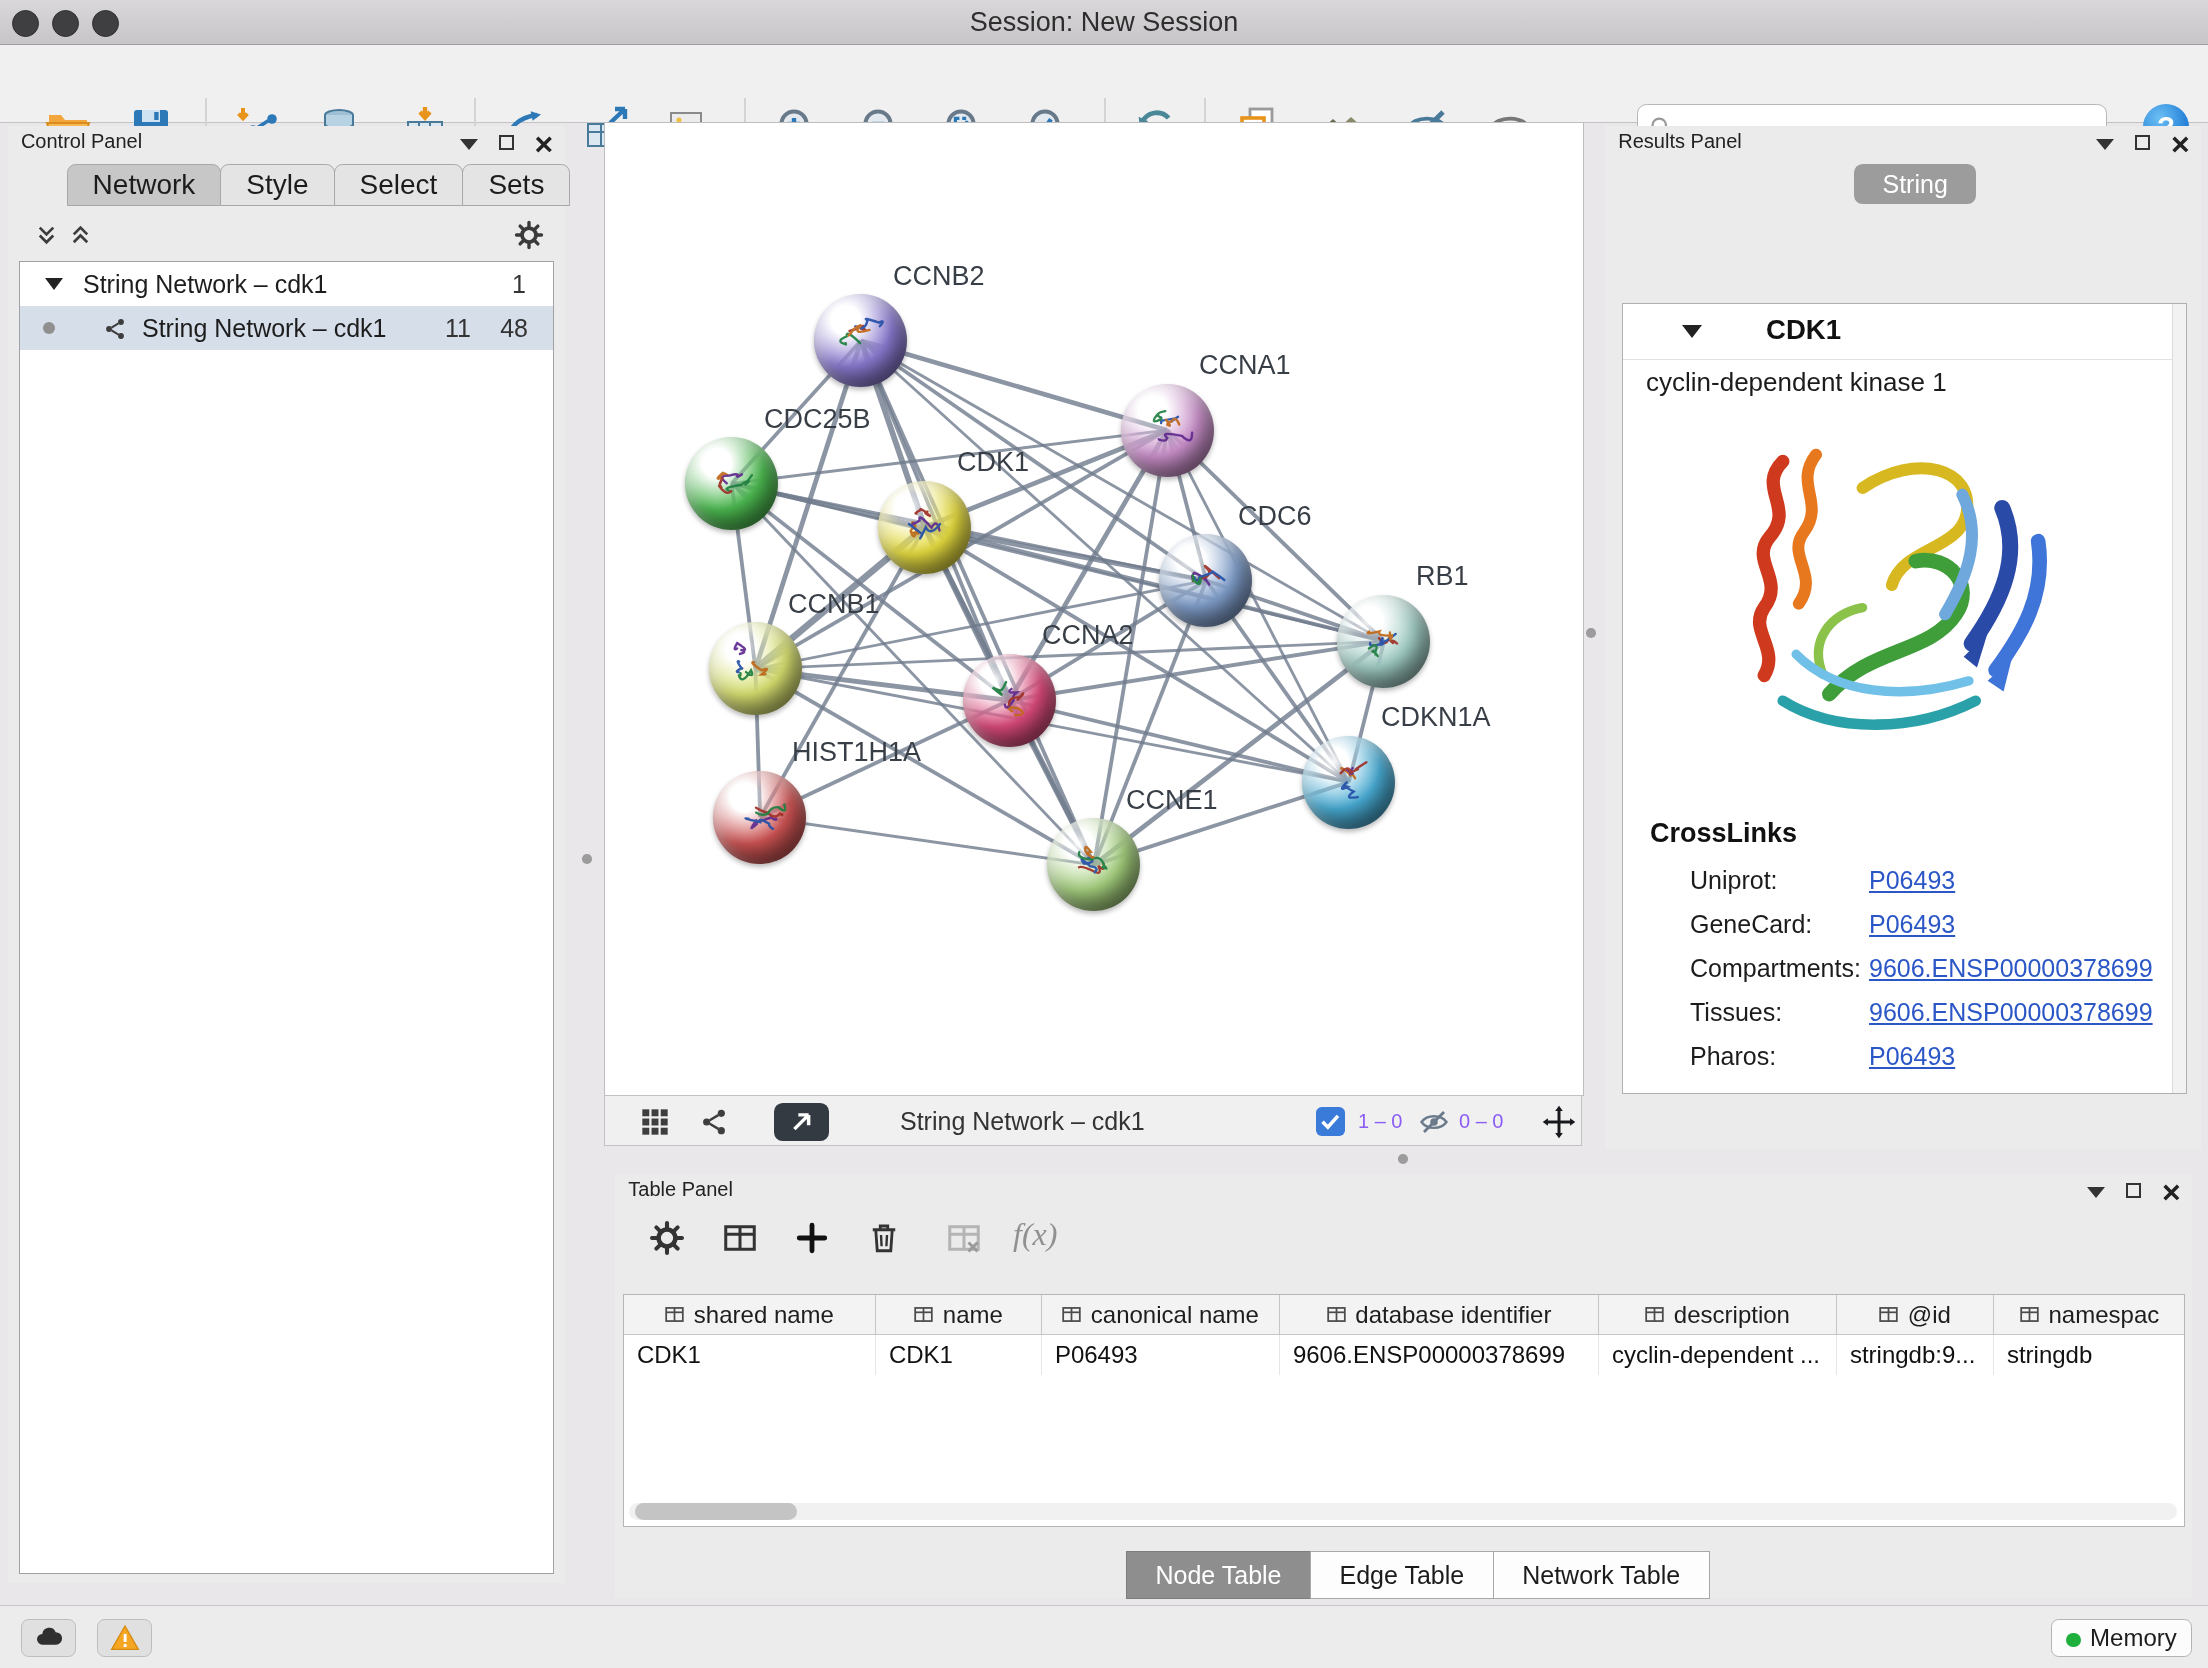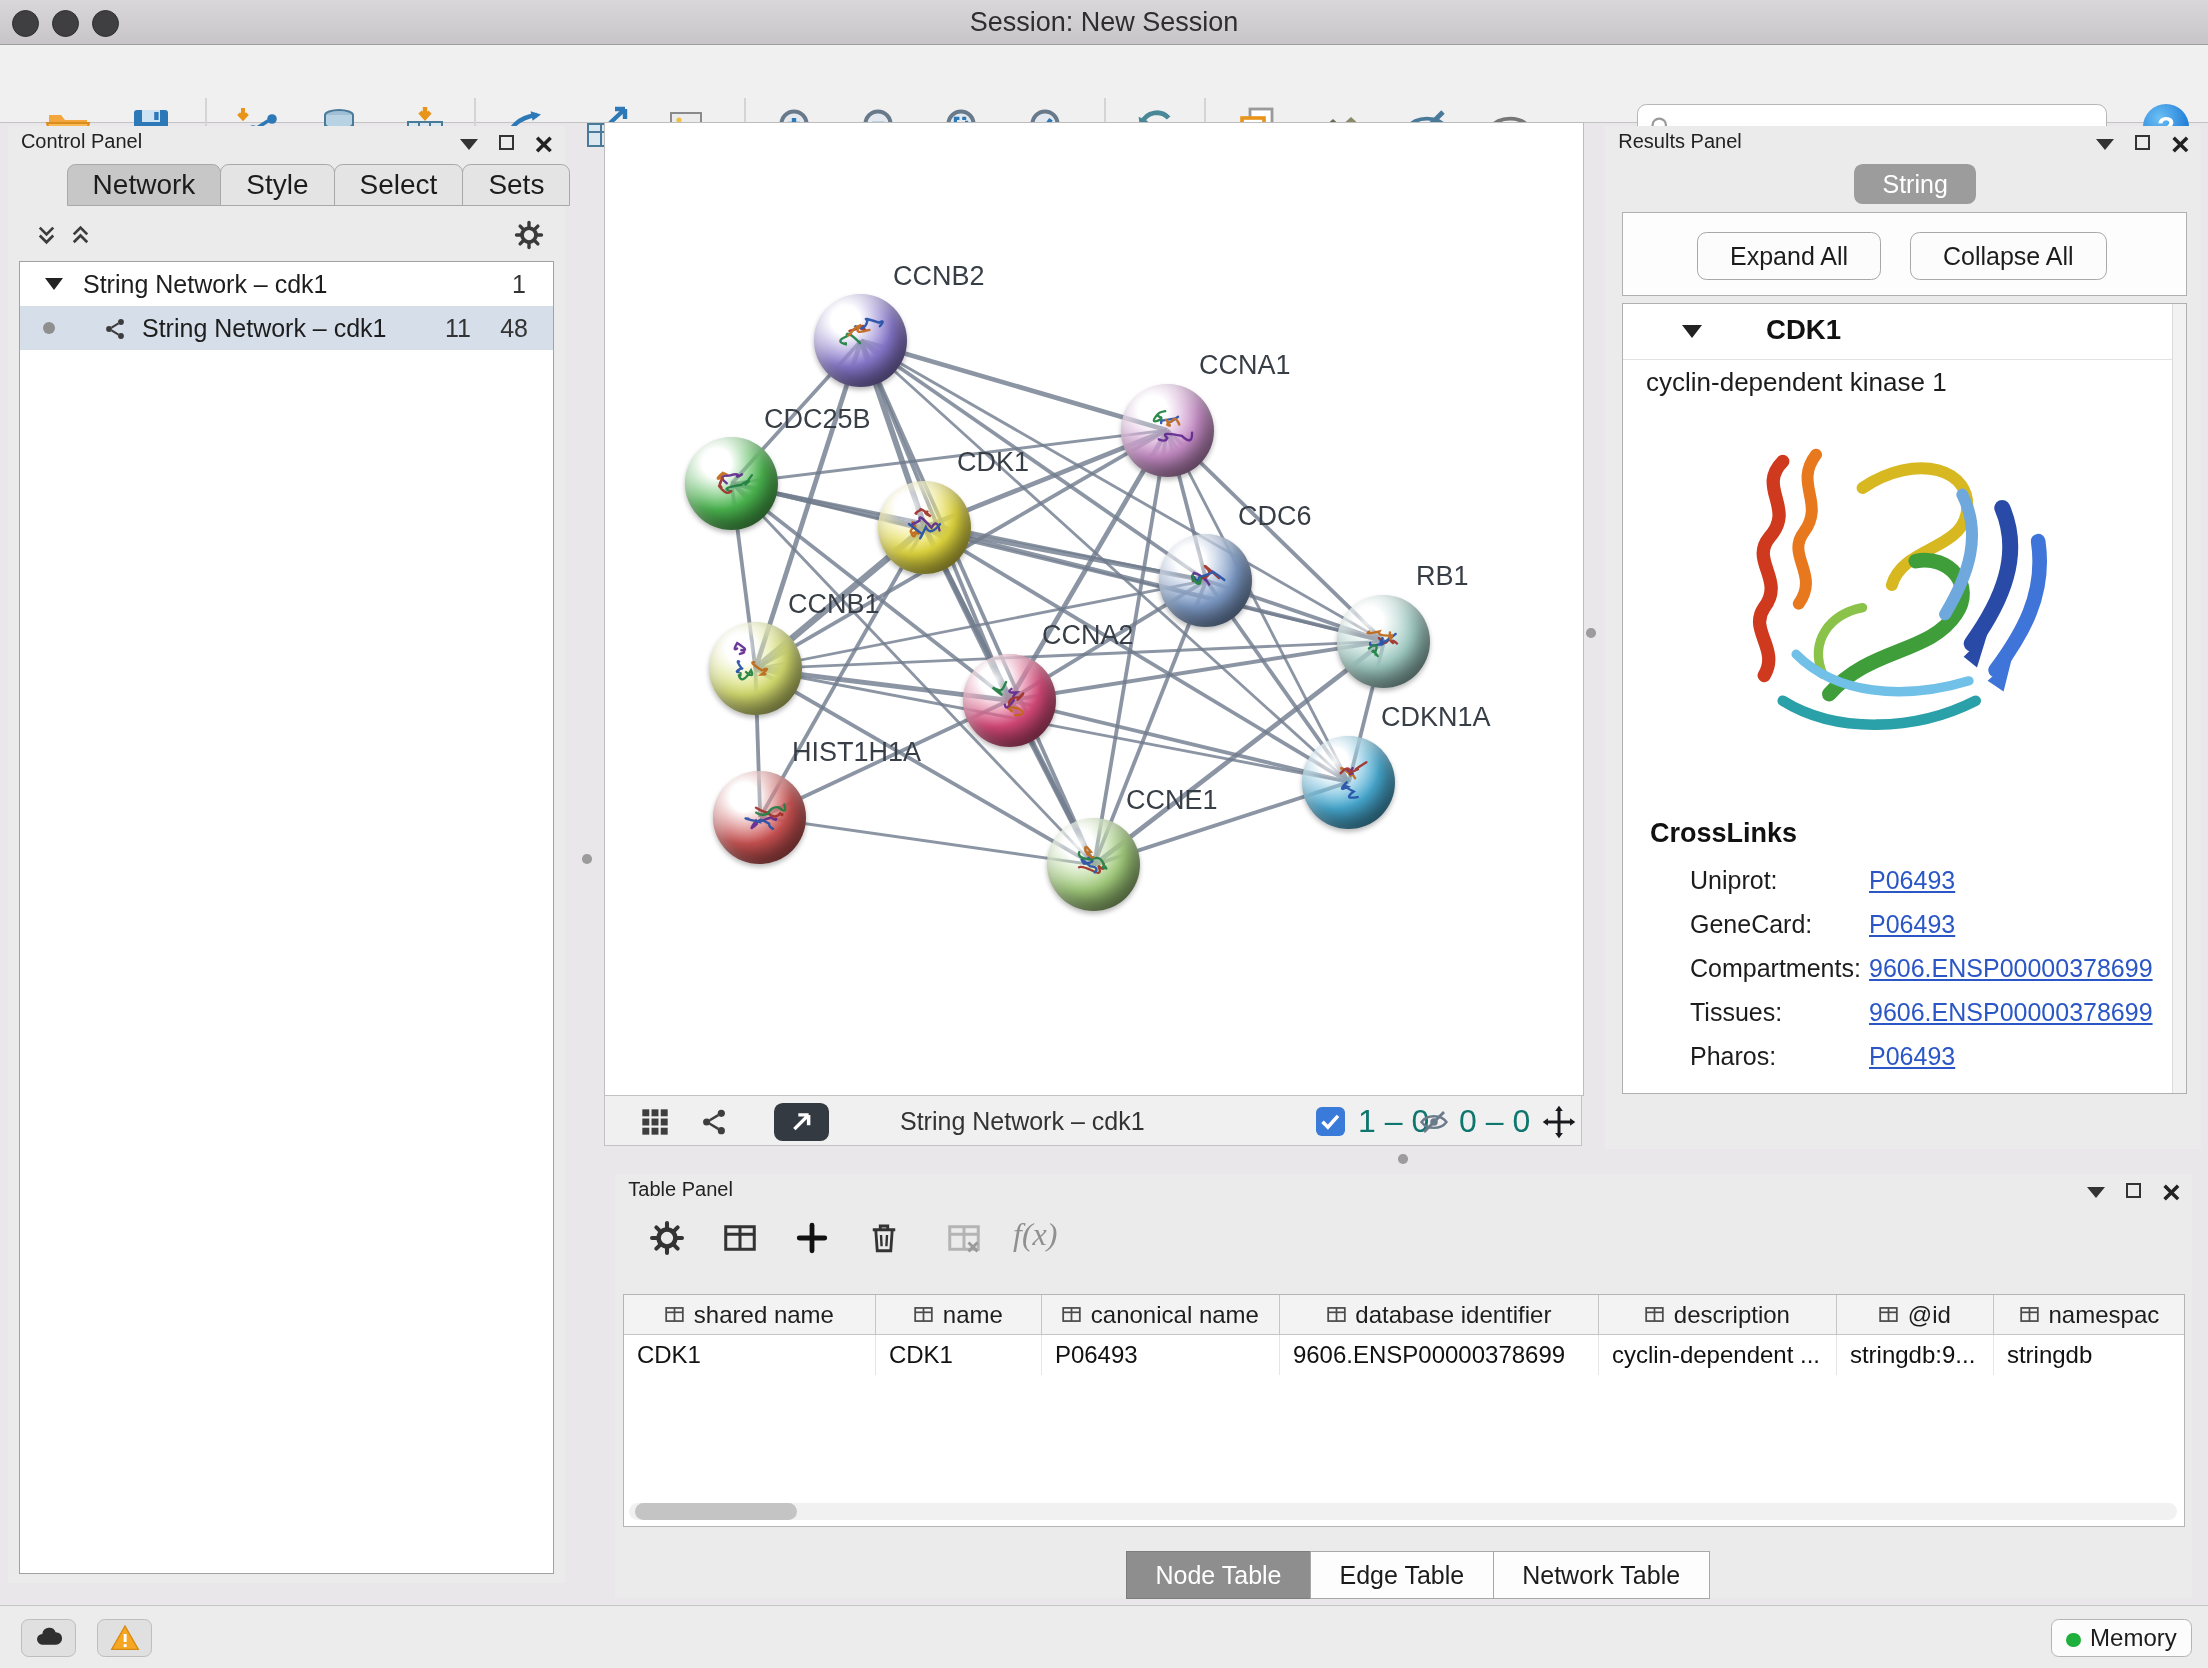--- a/index.html
+++ b/index.html
@@ -74,21 +74,21 @@
   #node-layer{position:absolute;left:0;top:0;width:100%;height:100%;}
   .net-node{position:absolute;width:93px;height:93px;border-radius:50%;
     box-shadow: inset -8.6px -11.4px 19px rgba(0,0,0,.38), inset 6.7px 8.6px 15px rgba(255,255,255,.55), 0 2.9px 5.7px rgba(0,0,0,.28);}
   .squiggle{position:absolute;left:19px;top:19px;width:55px;height:55px;opacity:.92;}
   .net-label{position:absolute;font-size:27px;color:#383e46;white-space:nowrap;}
 
   .net-footer{left:604px;top:1095px;width:978px;height:51px;background:#f0f0f0;
     border:1px solid #c2c2c2;border-top:1px solid #c2c2c2;box-sizing:border-box;}
   .nf-icon{position:absolute;color:#3e3e3e;}
   .nf-title{position:absolute;left:295px;top:0;height:51px;line-height:51px;font-size:25px;color:#333;}
-  .nf-txt{position:absolute;top:0;height:51px;line-height:51px;font-size:32px;color:#0f766e;}
+  .nf-txt{position:absolute;top:0;height:51px;line-height:51px;font-size:20px;color:#8b5cf6;}
   .nf-darkbtn{position:absolute;left:169px;top:6.7px;width:55px;height:38px;border-radius:8.6px;background:#343a42;}
   .nf-check{position:absolute;left:711px;top:11.4px;width:28.5px;height:28.5px;border-radius:5.7px;background:#3a7ad9;}
 
   .split-dot{position:absolute;width:9.5px;height:9.5px;border-radius:50%;background:#9c9c9c;}
 
   
   .results-panel{left:1605px;top:126px;width:596px;height:1023px;background:#ebebeb;}
   .rp-tab{position:absolute;left:249px;top:38px;height:40px;padding:0 28.5px;border-radius:8.6px;
     background:#9c9c9c;color:#fff;font-size:25px;line-height:40px;}
   .rp-btnbox{position:absolute;left:17px;top:86px;width:565px;height:84px;background:#fdfdfd;
@@ -617,24 +617,20 @@
 <div class="results-panel abs">
   <div class="panel-header">
     <span class="panel-title">Results Panel</span>
     <span class="ph-icons">
       <span><span class="tri-down"></span></span>
       <span><span class="float-sq"></span></span>
       <span class="ph-close">×</span>
     </span>
   </div>
   <span class="rp-tab">String</span>
-  <div class="rp-btnbox">
-    <span class="rp-btn" style="left:74px">Expand All</span>
-    <span class="rp-btn" style="left:287px">Collapse All</span>
-  </div>
   <div class="rp-content">
     <div class="rp-sec-head">
       <span class="rp-sec-tri"></span>
       <span class="rp-protein-name">CDK1</span>
     </div>
     <div class="rp-desc">cyclin-dependent kinase 1</div>
 
     <svg class="protein-svg" viewBox="0 0 300 280">
       <g fill="none" stroke-linecap="round">
         <path d="M60 35 C40 55 70 70 50 92 C35 110 62 124 46 145 C34 162 58 176 46 196" stroke="#cf3a1e" stroke-width="10"></path>

